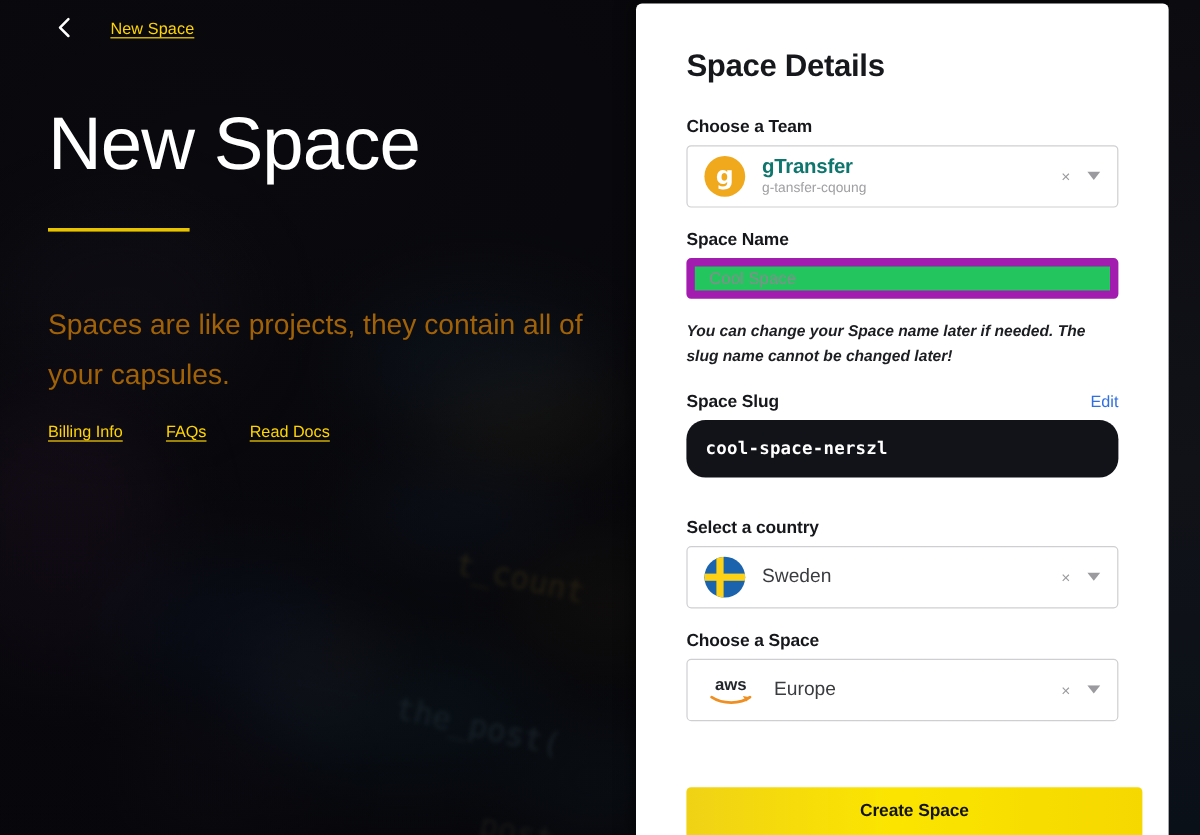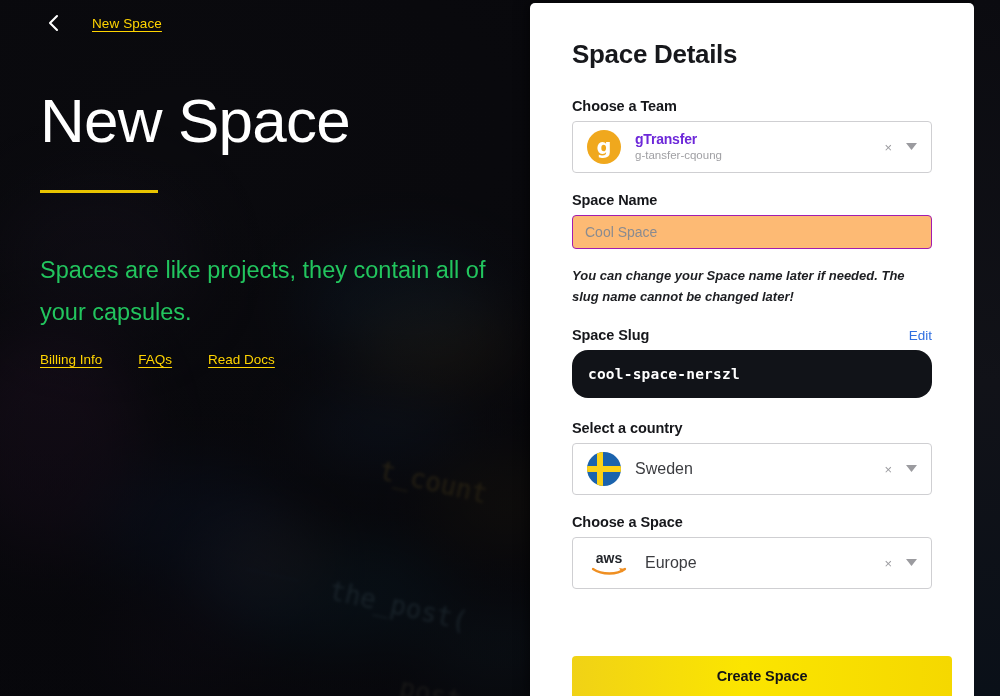--- a/index.html
+++ b/index.html
@@ -80,21 +80,21 @@
     font-size: 62px; font-weight: 400; letter-spacing: -0.8px;
     line-height: 1.05;
   }
   #title-rule {
     position: absolute; left: 40px; top: 190px;
     width: 118px; height: 3px;
     background: #e8c400;
   }
   #lead {
     position: absolute; left: 40px; top: 250px; width: 470px;
-    color: #22c55e; font-size: 23.5px; line-height: 1.78; font-weight: 400;
+    color: #a16207; font-size: 23.5px; line-height: 1.78; font-weight: 400;
   }
   #links {
     position: absolute; left: 40px; top: 352px;
     display: flex; gap: 36px;
   }
   #links a {
     color: #ffd400; font-size: 13.5px; text-decoration: underline;
     text-underline-offset: 3px; cursor: pointer;
   }
 
@@ -151,29 +151,29 @@
 
   .team-avatar {
     width: 34px; height: 34px; border-radius: 50%;
     background: #f0a81d;
     display: flex; align-items: center; justify-content: center;
     color: #fff; font-size: 21px; font-weight: 700;
     font-family: "DejaVu Sans", sans-serif; line-height: 1;
     flex: 0 0 34px;
   }
   .team-text { display:flex; flex-direction: column; justify-content:center; min-width:0; }
-  .team-name { font-size: 14px; font-weight: 700; color: #6d28d9; letter-spacing: -.2px; line-height: 1.15; }
+  .team-name { font-size: 17px; font-weight: 700; color: #0f766e; letter-spacing: -.2px; line-height: 1.15; }
   .team-slug { font-size: 11.5px; color: #a0a0a4; line-height: 1.3; margin-top: 1px; }
 
   .text-input {
     width: 100%; height: 34px;
-    border: 1px solid #a21caf; border-radius: 4px;
+    border: 7px solid #a21caf; border-radius: 4px;
     padding: 0 12px;
     font-family: "Liberation Sans", sans-serif;
-    font-size: 14px; color: #3b3c40; background: #fdba74;
+    font-size: 14px; color: #3b3c40; background: #22c55e;
   }
   .text-input::placeholder { color: #8a8b90; }
 
   .hint {
     font-size: 13px; font-style: italic; font-weight: 700;
     color: #1d1e22; line-height: 1.62; margin: 14px 0 20px 0;
   }
   .hint.light { font-weight: 400; color: #2a2b2f; margin: 10px 0 24px 0; }
 
   .slug-box {
@@ -303,21 +303,21 @@
       <div class="field">
         <div class="field-head">
           <span class="label">Space Slug</span>
           <span class="edit-link">Edit</span>
         </div>
         <div class="slug-box">
           <span class="slug-text">cool-space-nerszl</span>
         </div>
       </div>
 
-      <div class="field" style="margin-top:22px;">
+      <div class="field" style="margin-top:34px;">
         <div class="field-head">
           <span class="label">Select a country</span>
         </div>
         <div class="select-box tall">
           <div class="select-left">
             <div class="flag">
               <div class="vbar"></div>
                 <div class="hbar"></div>
             </div>
             <span class="sel-value">Sweden</span>

